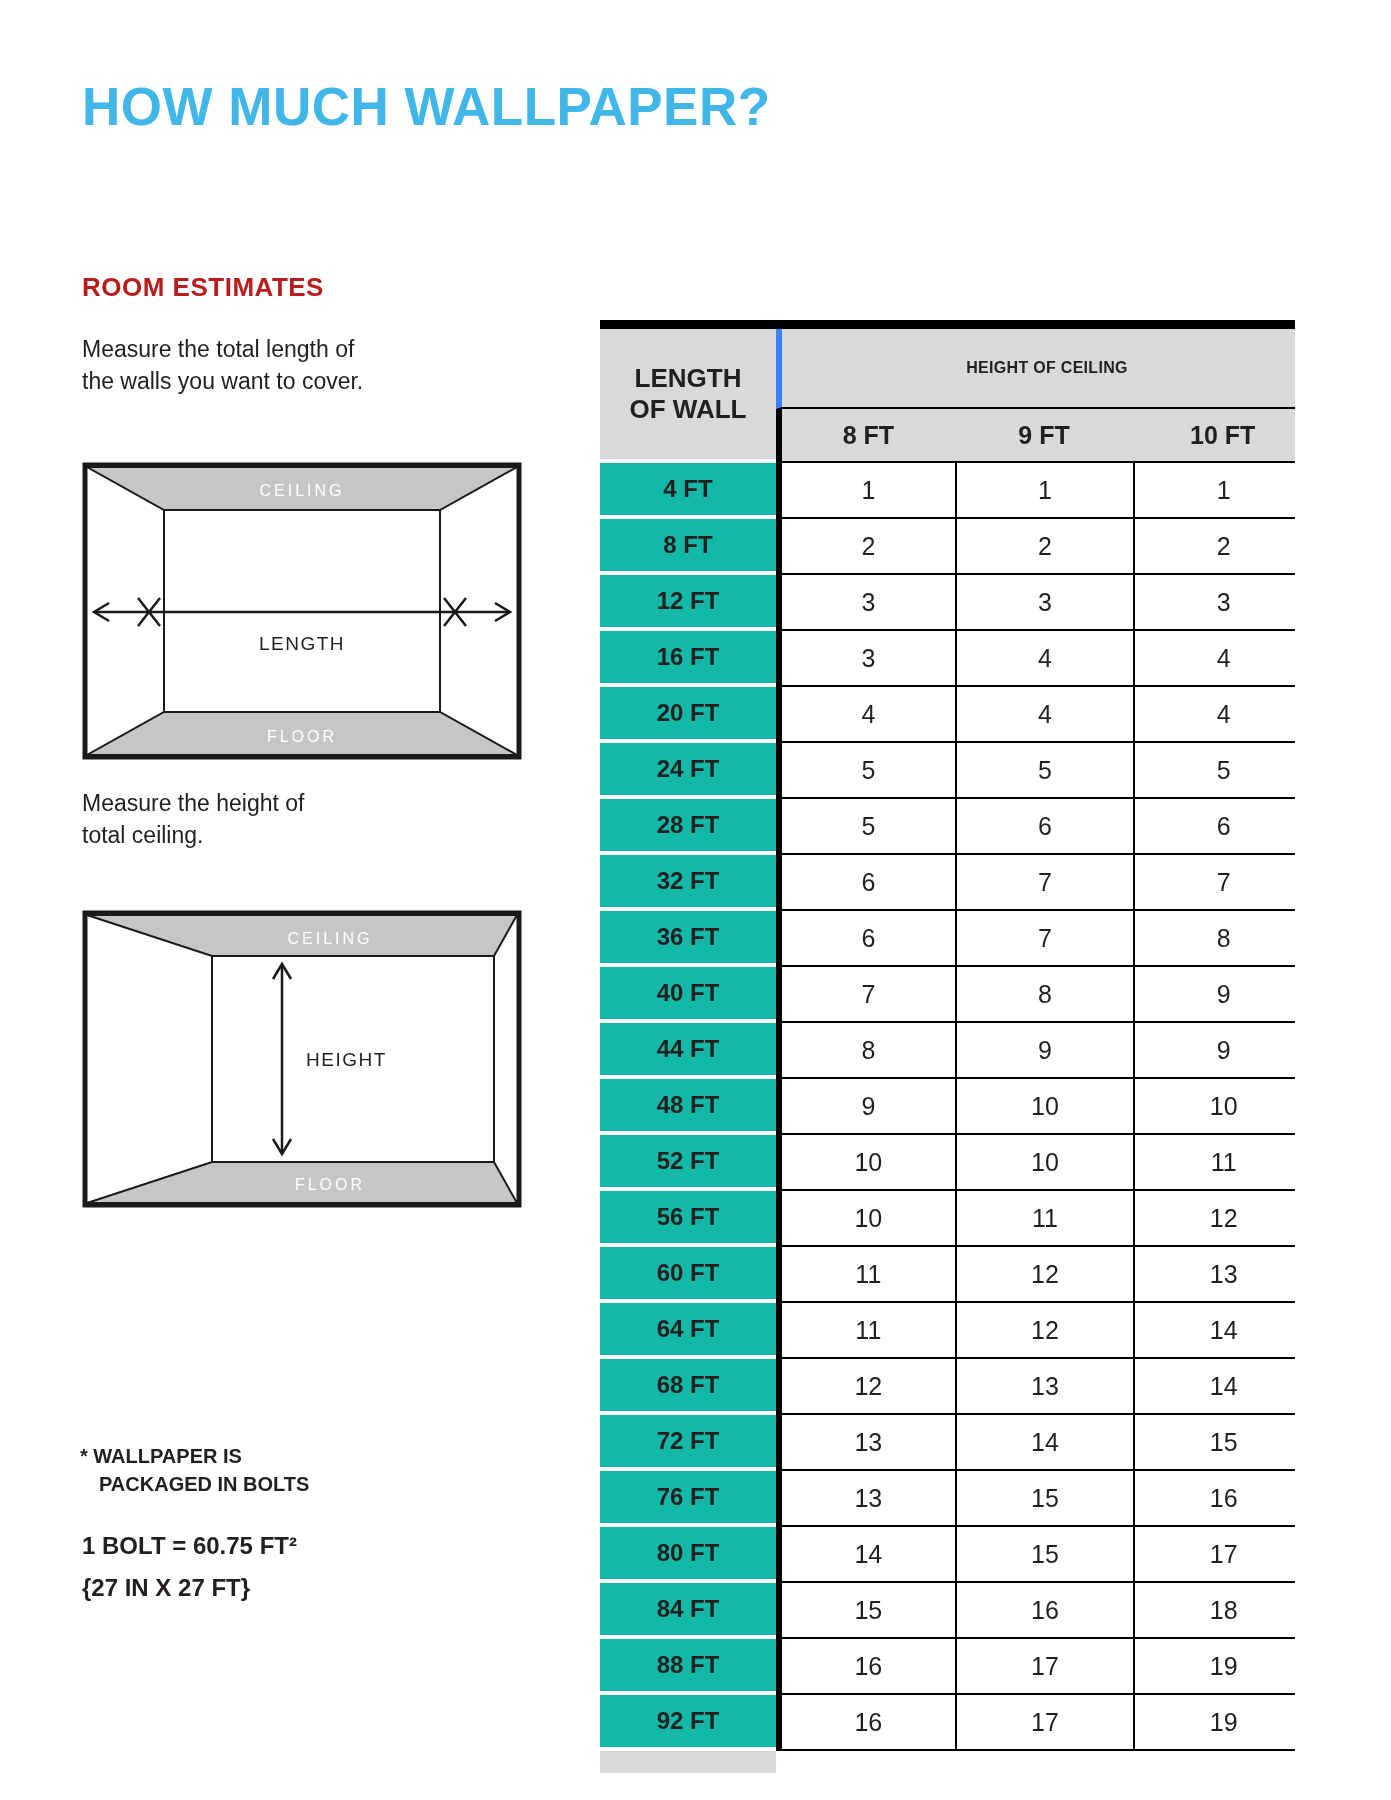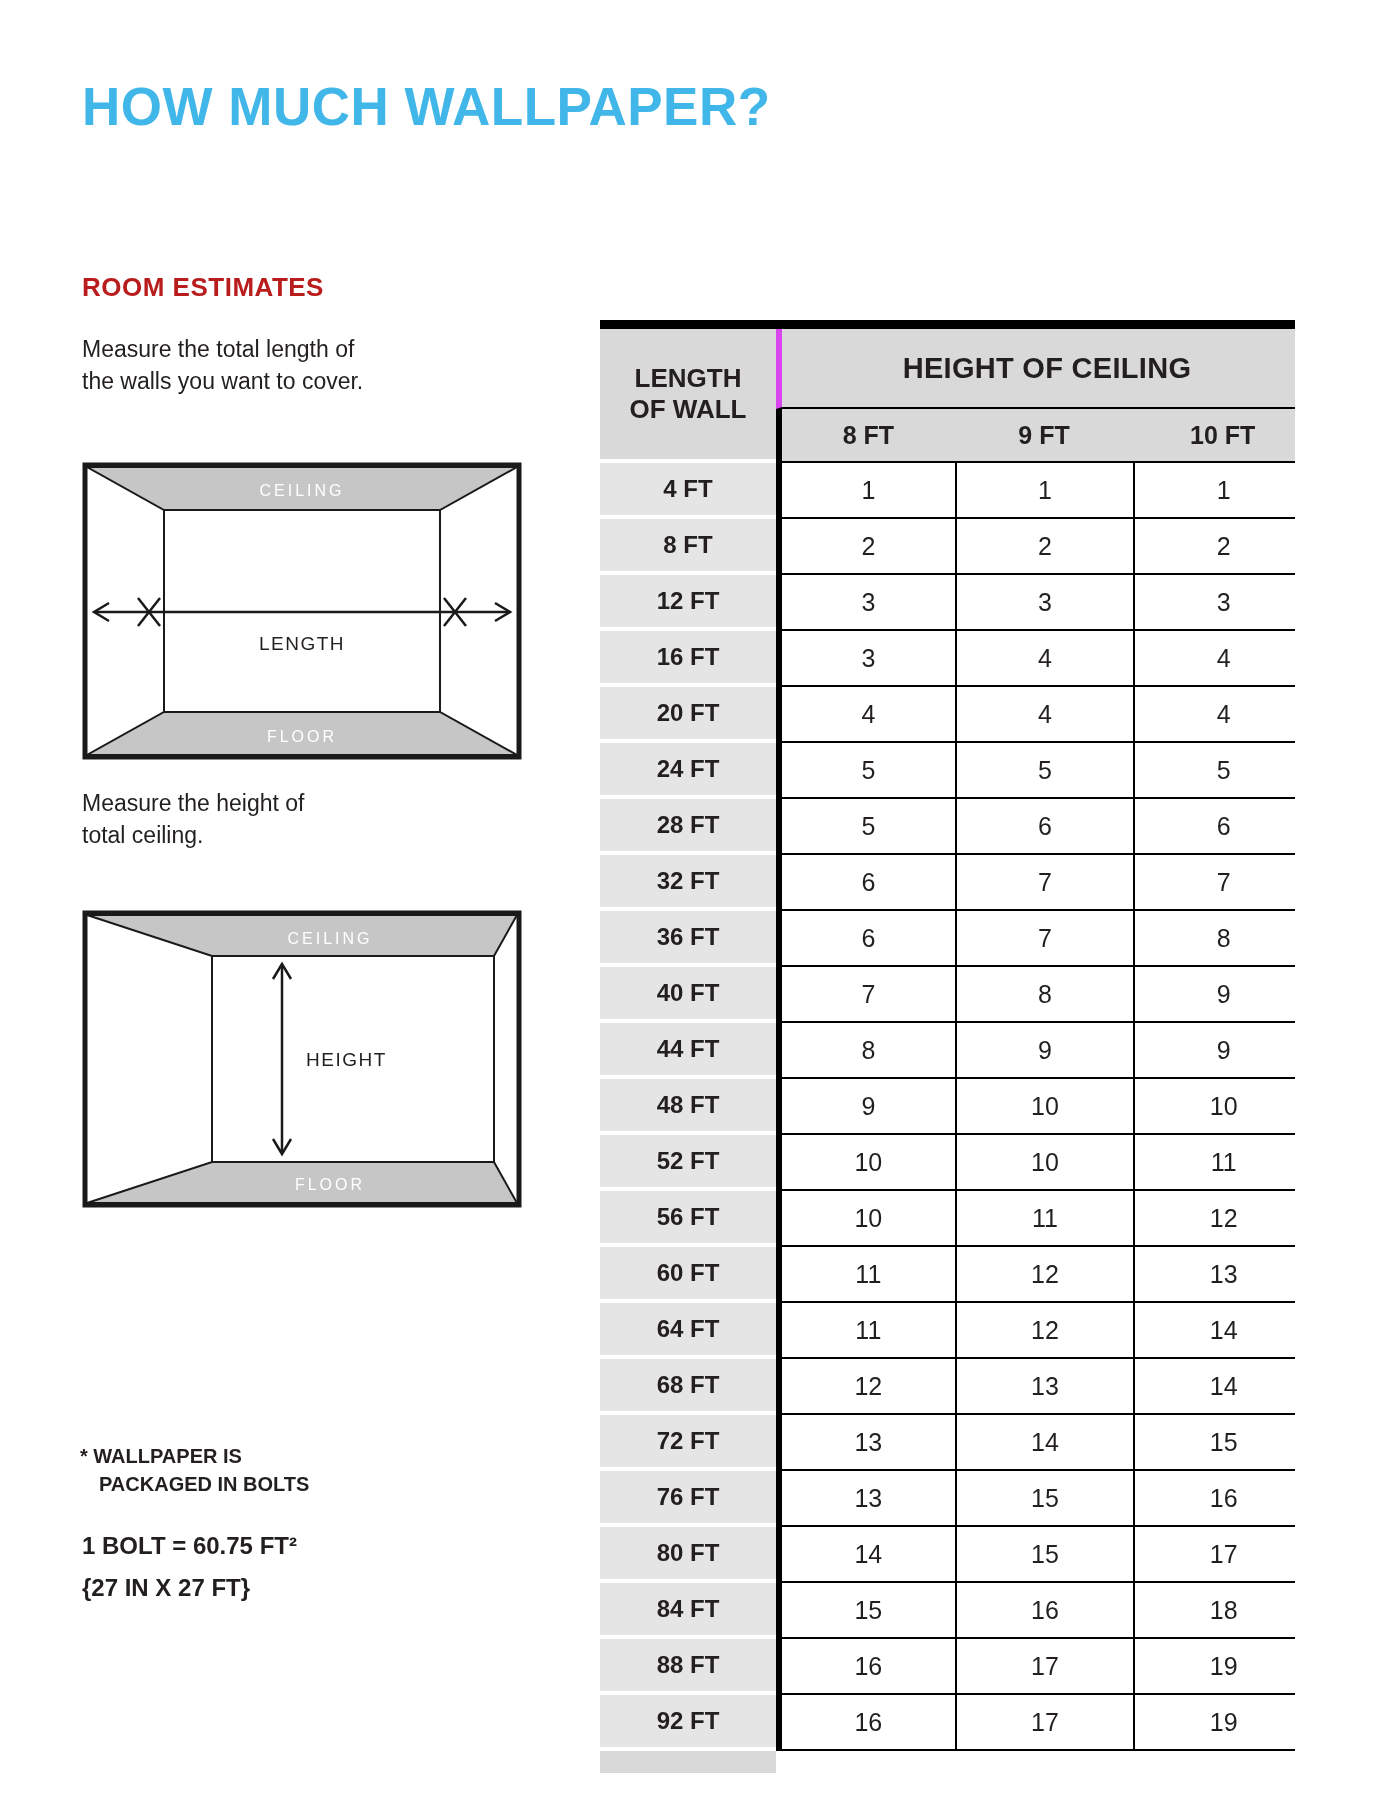--- a/index.html
+++ b/index.html
@@ -27,27 +27,27 @@
   .bolts-table {
     left:600px; top:298px; width:712px;
     display:grid; grid-template-columns:176px 1fr 1fr 1fr;
     grid-template-rows:80px 54px; grid-auto-rows:56px;
     border-top:9px solid #000;
   }
   .cell { display:flex; align-items:center; justify-content:center; }
   .gray { background:#d9d9d9; }
   .low  { grid-column:1; grid-row:1/3; font-weight:700; font-size:26px; line-height:1.2;
           white-space:pre-line; text-align:center; border-bottom:4px solid #fff; }
-  .hoc  { grid-column:2/5; grid-row:1; font-weight:700; font-size:29px;
-          border-left:6px solid #d946ef; border-bottom:2px solid #000; letter-spacing:0.3px; }
+  .hoc  { grid-column:2/5; grid-row:1; font-weight:700; font-size:16px;
+          border-left:6px solid #3b82f6; border-bottom:2px solid #000; letter-spacing:0.3px; }
   .fth  { font-weight:700; font-size:25px; border-bottom:2px solid #000; }
   .ft8  { grid-column:2; grid-row:2; border-left:6px solid #000; }
   .ft9  { grid-column:3; grid-row:2; }
   .ft10 { grid-column:4; grid-row:2; }
-  .label-cell { background:#e5e5e5; font-weight:700; font-size:24px; border-bottom:4px solid #fff; }
+  .label-cell { background:#14b8a6; font-weight:700; font-size:24px; border-bottom:4px solid #fff; }
   .value-cell { font-size:25px; border-bottom:2px solid #000; }
   .v0 { border-left:6px solid #000; }
   .v1,.v2 { border-left:2px solid #000; }
   .stub { grid-column:1; height:22px; align-self:start; background:#d9d9d9; }
 
   
   .svg-band-label { fill:#ffffff; font-size:16px; letter-spacing:3px; font-family:"Liberation Sans","DejaVu Sans",sans-serif; }
   .svg-dim-label  { fill:#231f20; font-size:19px; letter-spacing:1.5px; font-family:"Liberation Sans","DejaVu Sans",sans-serif; }
 </style>
 </head>

